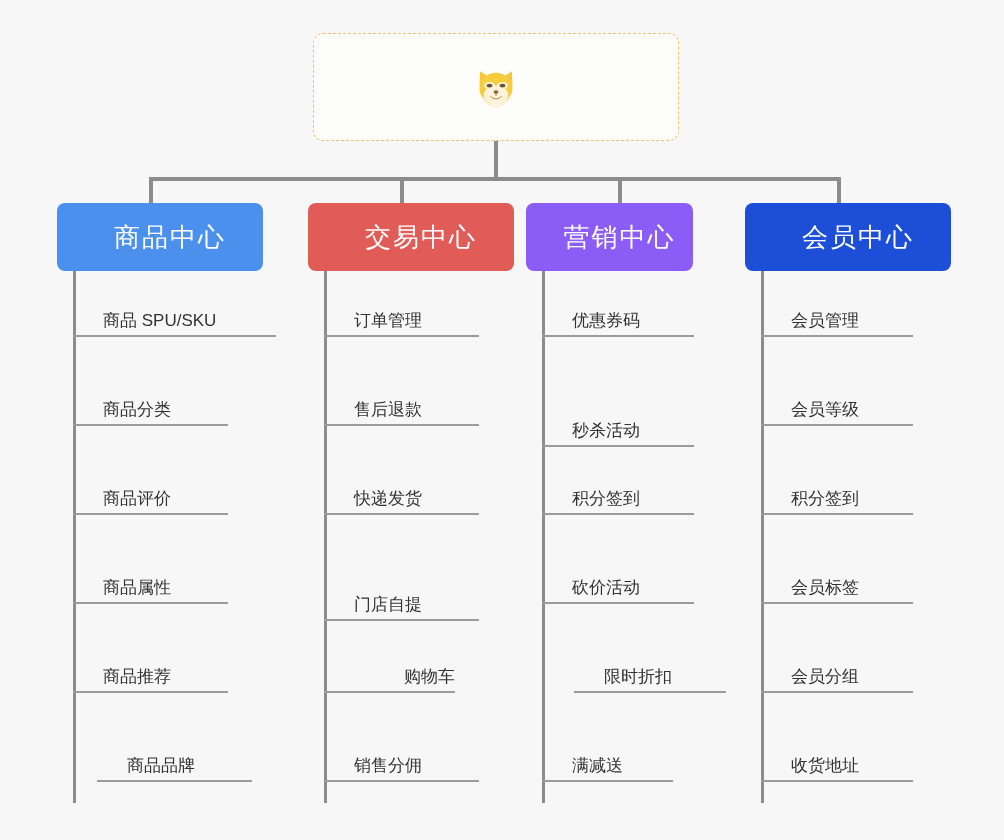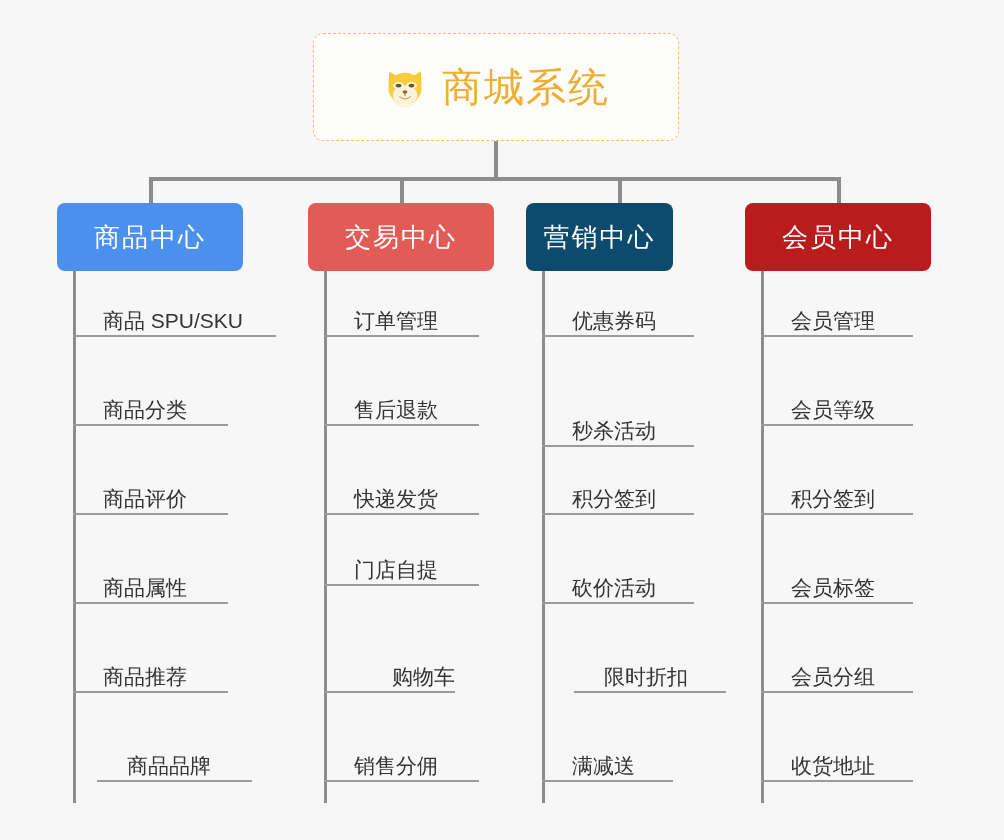--- a/index.html
+++ b/index.html
@@ -29,34 +29,34 @@
 
   
   .conn{position:absolute;background:#8c8c8c;}
 
   
   .column{position:absolute;top:203px;}
   .cat-box{
     position:absolute;top:0;height:68px;
     border-radius:8px;
     display:flex;align-items:center;justify-content:center;
-    color:#ffffff;font-size:26px;letter-spacing:2px;
+    color:#ffffff;font-size:26px;letter-spacing:2px;padding-left:20px;
   }
   .spine{position:absolute;width:3px;background:#8c8c8c;}
 
   .leaf{
     position:absolute;
     box-sizing:border-box;
     border-bottom:2px solid #9b9b9b;
     display:flex;align-items:flex-end;
     padding-left:30px;padding-bottom:3px;
     height:24px;
   }
   .leaf-label{
-    font-size:21px;color:#333333;white-space:nowrap;line-height:22px;
+    font-size:17px;color:#333333;white-space:nowrap;line-height:22px;
   }
 </style>
 </head>
 <body>
 
 <div id="canvas">
 
   <div class="root-node">
     <span class="shiba">
       <svg viewBox="0 0 64 64" width="46" height="46" aria-hidden="true">
@@ -73,21 +73,20 @@
         <ellipse cx="41" cy="30" rx="7.5" ry="5" fill="#fdf3dc"></ellipse>
         <ellipse cx="23" cy="30" rx="4" ry="2.6" fill="#6b5426"></ellipse>
         <ellipse cx="41" cy="30" rx="4" ry="2.6" fill="#6b5426"></ellipse>
 
         <ellipse cx="32" cy="39" rx="3.4" ry="2.4" fill="#8a6a2e"></ellipse>
 
         <path d="M32 41 L32 44" stroke="#8a6a2e" stroke-width="1.4" fill="none"></path>
         <path d="M24 45 q8 7 16 0" stroke="#c9a45a" stroke-width="1.5" fill="none"></path>
       </svg>
     </span>
-    <span class="root-title">商城系统</span>
   </div>
 
   <div class="conn" style="left:494px;top:141px;width:4px;height:39px;"></div>
 
   <div class="conn" style="left:149px;top:177px;width:692px;height:4px;"></div>
 
   <div class="conn" style="left:149px;top:177px;width:4px;height:29px;"></div>
   <div class="conn" style="left:400px;top:177px;width:4px;height:29px;"></div>
   <div class="conn" style="left:618px;top:177px;width:4px;height:29px;"></div>
   <div class="conn" style="left:837px;top:177px;width:4px;height:29px;"></div>
@@ -126,33 +125,33 @@
 
     <div class="leaf" style="left:324px;top:110px;width:155px;">
       <span class="leaf-label">订单管理</span>
     </div>
     <div class="leaf" style="left:324px;top:199px;width:155px;">
       <span class="leaf-label">售后退款</span>
     </div>
     <div class="leaf" style="left:324px;top:288px;width:155px;">
       <span class="leaf-label">快递发货</span>
     </div>
-    <div class="leaf" style="left:324px;top:359px;width:155px;">
+    <div class="leaf" style="left:324px;top:394px;width:155px;">
       <span class="leaf-label">门店自提</span>
     </div>
     <div class="leaf" style="left:324px;top:466px;width:131px;justify-content:flex-end;">
       <span class="leaf-label">购物车</span>
     </div>
     <div class="leaf" style="left:324px;top:555px;width:155px;">
       <span class="leaf-label">销售分佣</span>
     </div>
   </div>
 
   <div class="column" style="left:0;">
-    <div class="cat-box" style="left:526px;width:147px;background:#0c4a6e;">
+    <div class="cat-box" style="left:526px;width:147px;background:#8b5cf6;">
       <span>营销中心</span>
     </div>
     <div class="spine" style="left:542px;top:68px;height:532px;"></div>
 
     <div class="leaf" style="left:542px;top:110px;width:152px;">
       <span class="leaf-label">优惠券码</span>
     </div>
     <div class="leaf" style="left:542px;top:199px;width:152px;margin-top:21px;">
       <span class="leaf-label">秒杀活动</span>
     </div>
@@ -164,21 +163,21 @@
     </div>
     <div class="leaf" style="left:542px;top:466px;width:152px;margin-left:32px;">
       <span class="leaf-label">限时折扣</span>
     </div>
     <div class="leaf" style="left:542px;top:555px;width:131px;">
       <span class="leaf-label">满减送</span>
     </div>
   </div>
 
   <div class="column" style="left:0;">
-    <div class="cat-box" style="left:745px;width:186px;background:#b91c1c;">
+    <div class="cat-box" style="left:745px;width:186px;background:#1d4ed8;">
       <span>会员中心</span>
     </div>
     <div class="spine" style="left:761px;top:68px;height:532px;"></div>
 
     <div class="leaf" style="left:761px;top:110px;width:152px;">
       <span class="leaf-label">会员管理</span>
     </div>
     <div class="leaf" style="left:761px;top:199px;width:152px;">
       <span class="leaf-label">会员等级</span>
     </div>

